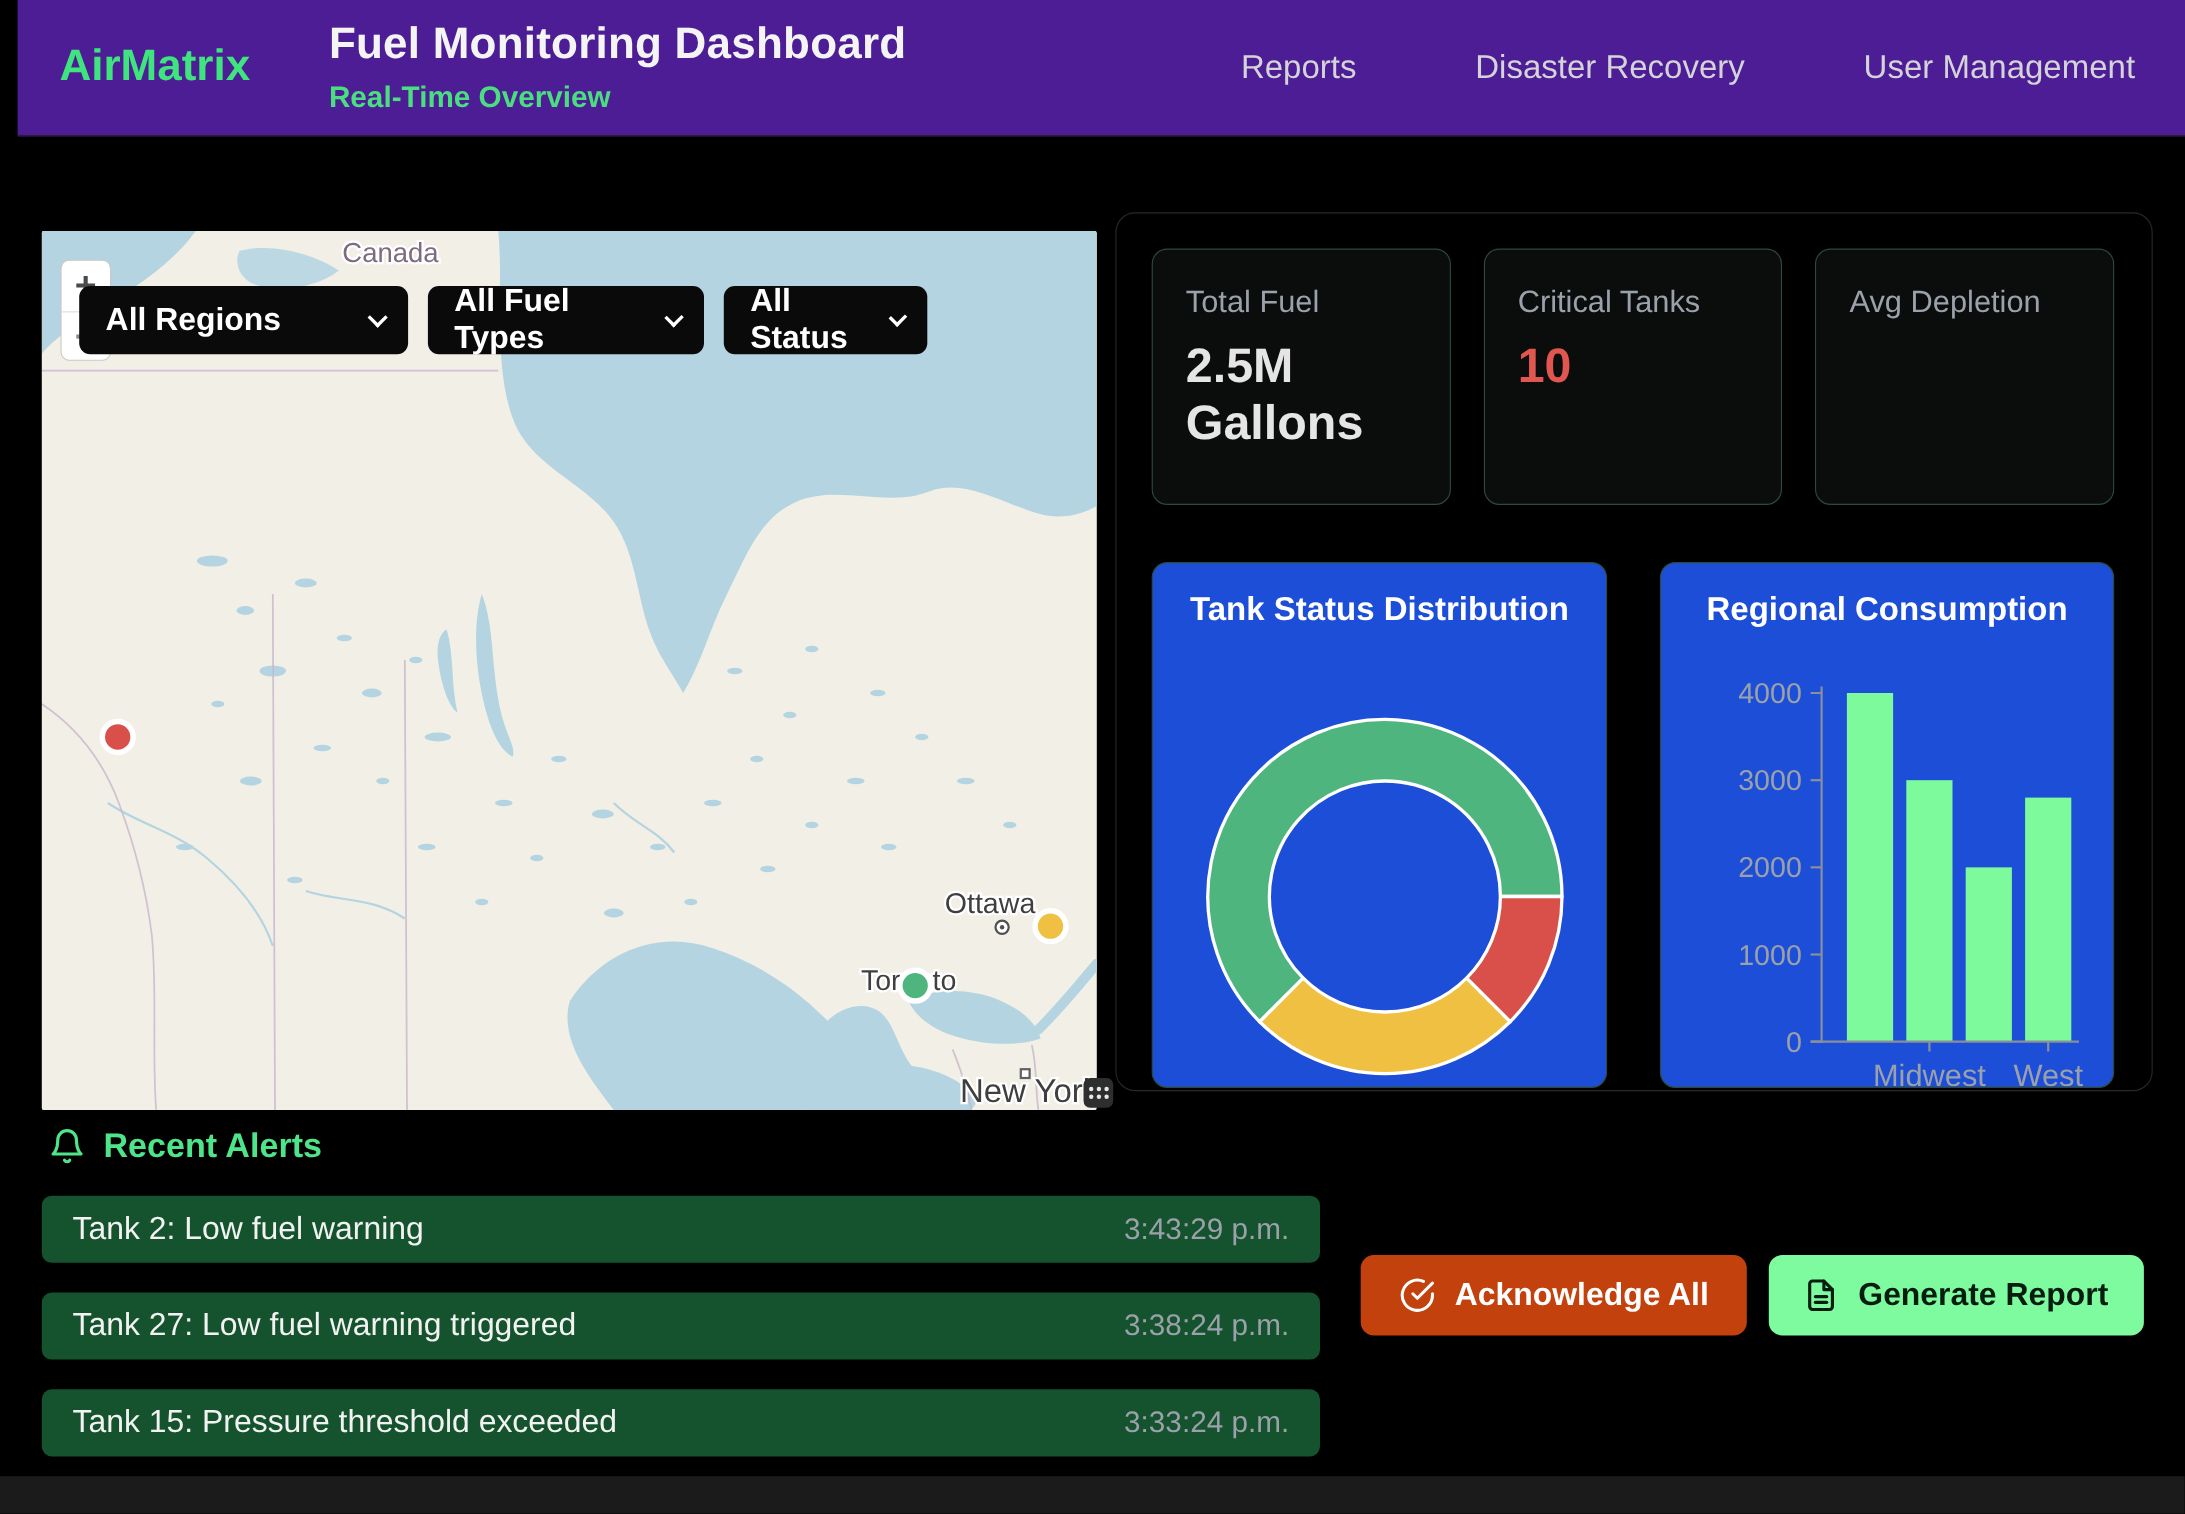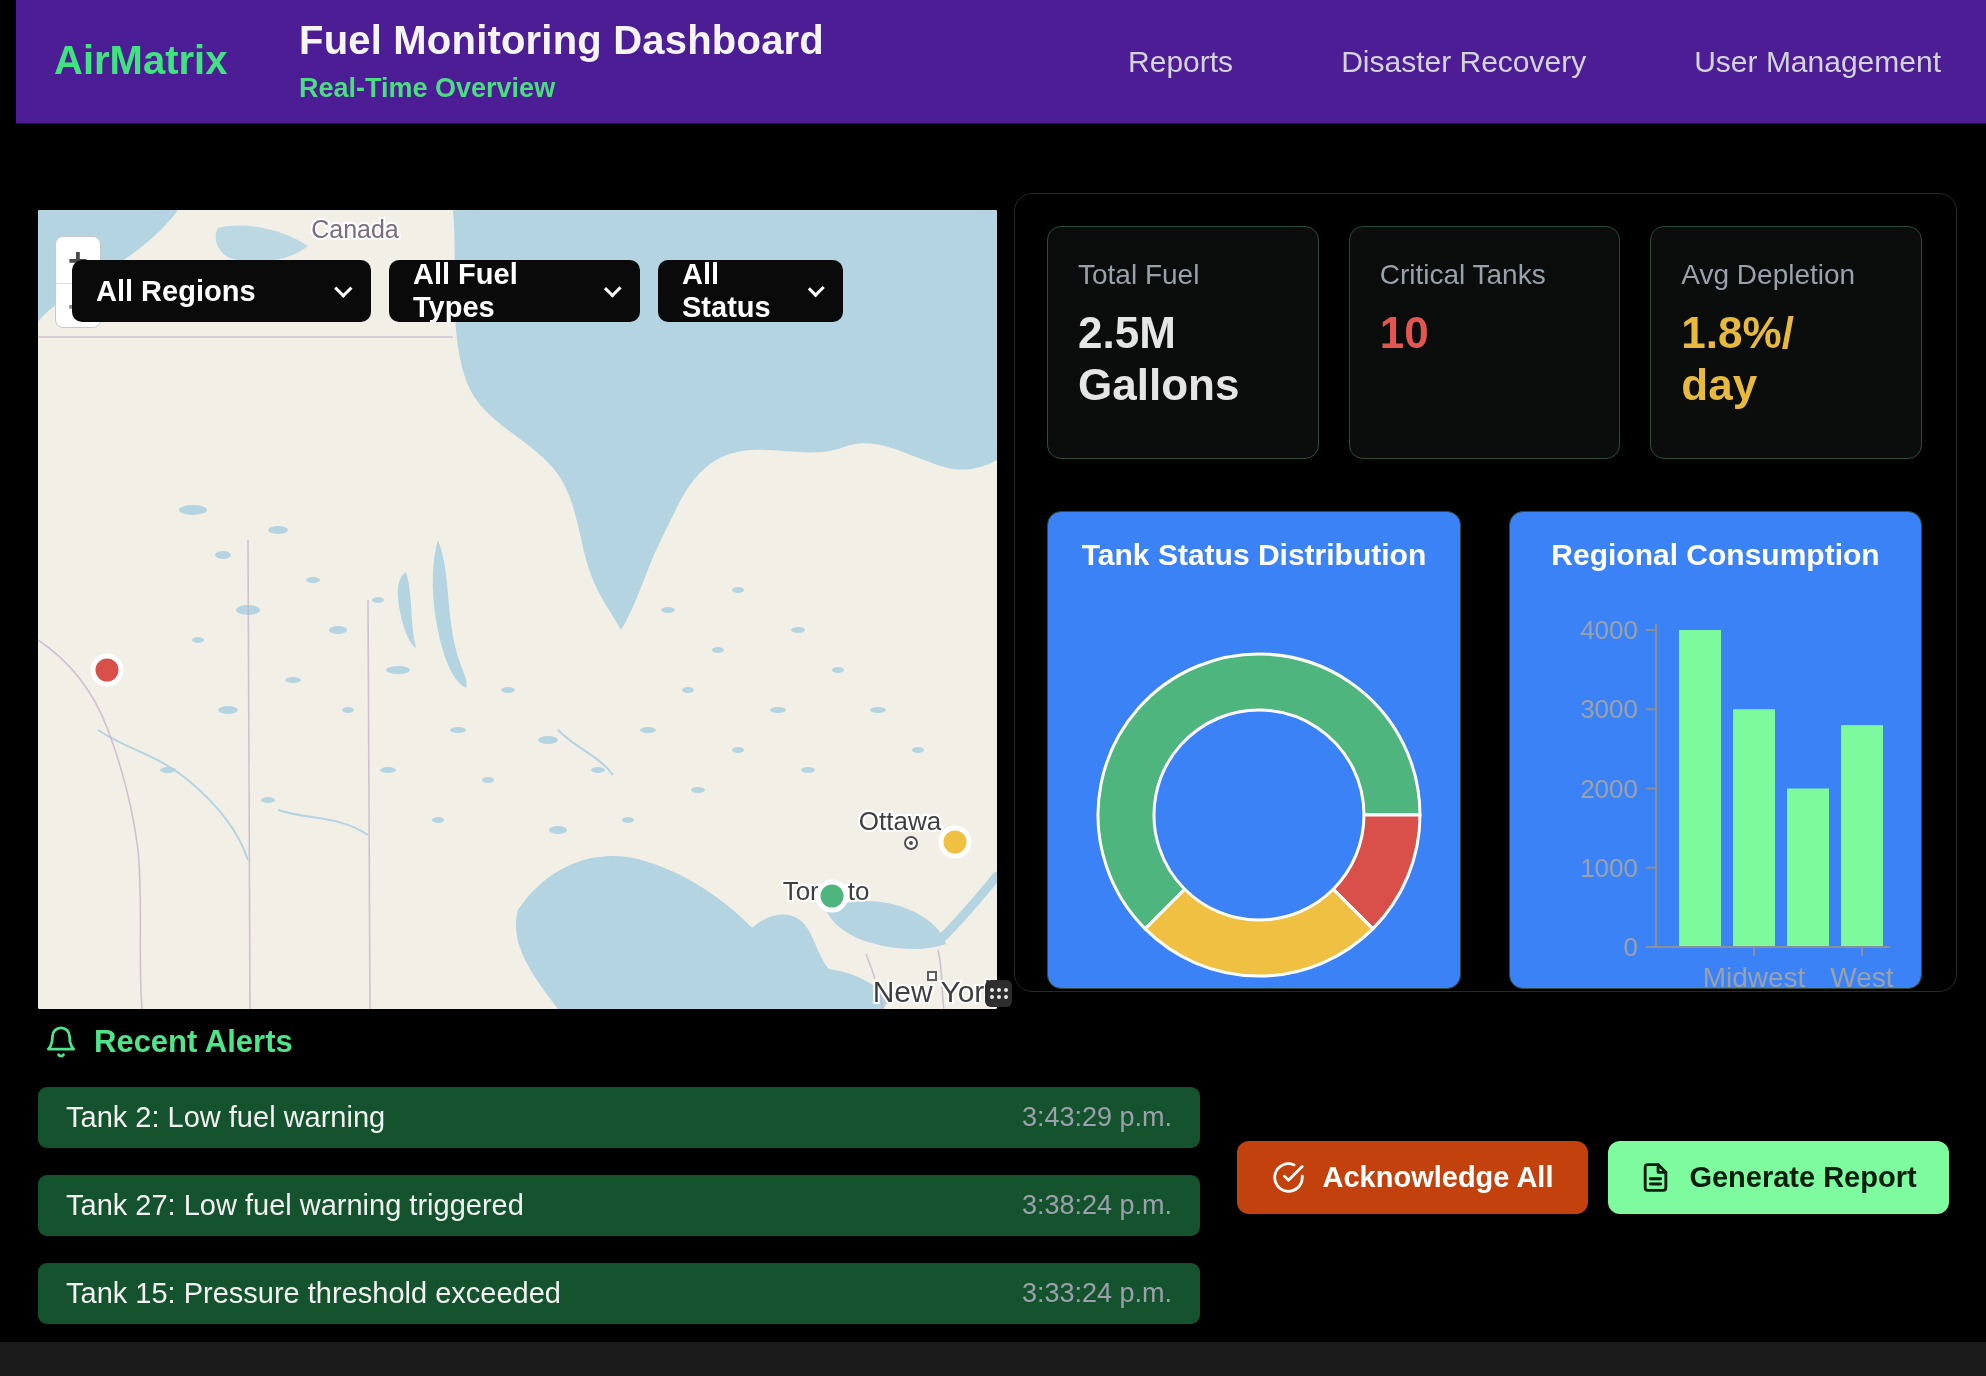--- a/index.html
+++ b/index.html
@@ -42,21 +42,21 @@
   .right-panel { position:absolute; left:1014px; top:193px; width:943px; height:799px;
     border:1px solid #282828; border-radius:18px; padding:32px 34px 0 32px; }
   .stats-row { display:flex; gap:30px; }
   .stat-card { flex:1; height:233px; background:#0b0d0c; border:1px solid #2e4b3a; border-radius:14px; padding:32px 30px; }
   .stat-label { font-size:28px; color:#9aa1ab; }
   .stat-value { font-size:44px; font-weight:bold; margin-top:16px; line-height:1.18; white-space:pre-line; }
   .stat-card:nth-child(1) .stat-value { color:#e5e5e5; }
   .stat-card:nth-child(2) .stat-value { color:#e25650; }
   .stat-card:nth-child(3) .stat-value { color:#e7b93c; }
   .charts-row { display:flex; gap:48px; margin-top:52px; }
-  .chart-card { position:relative; height:478px; background:#3b82f6; border:1px solid #2e4b3a; border-radius:14px; overflow:hidden; }
+  .chart-card { position:relative; height:478px; background:#1d4ed8; border:1px solid #2e4b3a; border-radius:14px; overflow:hidden; }
   .chart-card.donut { width:423px; }
   .chart-card.bars  { width:422px; }
   .chart-title { position:absolute; top:26px; left:0; width:100%; text-align:center;
     font-size:30px; font-weight:bold; color:#fff; }
   .chart-card svg { position:absolute; left:0; top:0; }
 
   
   .alerts-title { position:absolute; left:44px; top:1024px; display:flex; align-items:center; gap:16px; }
   .alerts-title .txt { font-size:31px; font-weight:bold; color:#4ee58a; }
   .alert-row { position:absolute; left:38px; width:1162px; height:61px; background:#14532d; border-radius:9px;
@@ -220,22 +220,20 @@
       <div class="stat-label">Total Fuel</div>
       <div class="stat-value">2.5M
 Gallons</div>
     </div>
     <div class="stat-card">
       <div class="stat-label">Critical Tanks</div>
       <div class="stat-value">10</div>
     </div>
     <div class="stat-card">
       <div class="stat-label">Avg Depletion</div>
-      <div class="stat-value">1.8%/
-day</div>
     </div>
   </div>
 
   <div class="charts-row">
     <div class="chart-card donut">
       <div class="chart-title">Tank Status Distribution</div>
       <svg id="donut-svg" width="423" height="478" viewBox="0 0 423 478">
           <path d="M 97.15580822896585 416.84419177103416 A 161 161 0 1 1 372 302.99999999999994 L 316 302.99999999999994 A 105 105 0 1 0 136.75378797541254 377.2462120245875 Z" fill="#4fb57e" stroke="#ffffff" stroke-width="3" stroke-linejoin="round"></path>
           <path d="M 372 302.99999999999994 A 161 161 0 0 1 324.8441917710341 416.8441917710342 L 285.24621202458746 377.2462120245875 A 105 105 0 0 0 316 302.99999999999994 Z" fill="#d9504a" stroke="#ffffff" stroke-width="3" stroke-linejoin="round"></path>
           <path d="M 324.8441917710341 416.8441917710342 A 161 161 0 0 1 97.15580822896578 416.8441917710341 L 136.75378797541248 377.24621202458746 A 105 105 0 0 0 285.24621202458746 377.2462120245875 Z" fill="#efc041" stroke="#ffffff" stroke-width="3" stroke-linejoin="round"></path>

